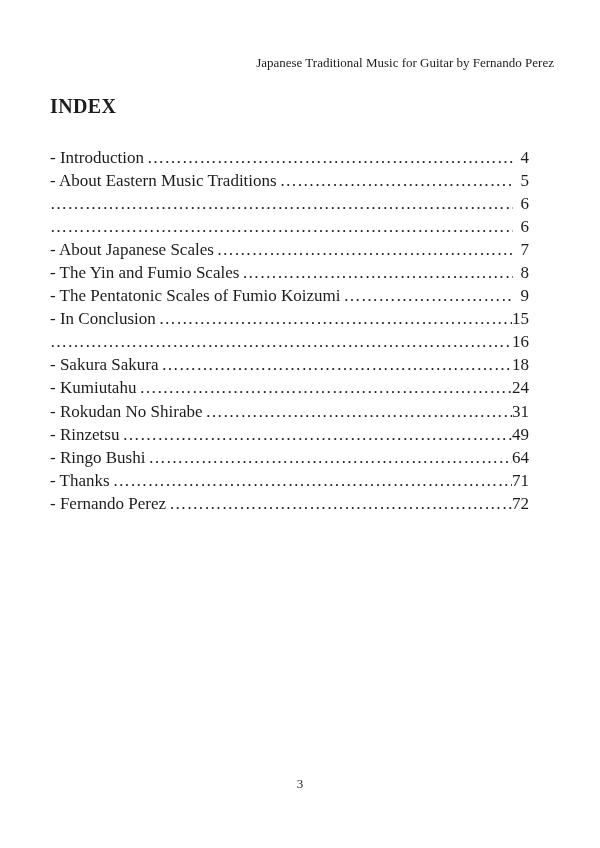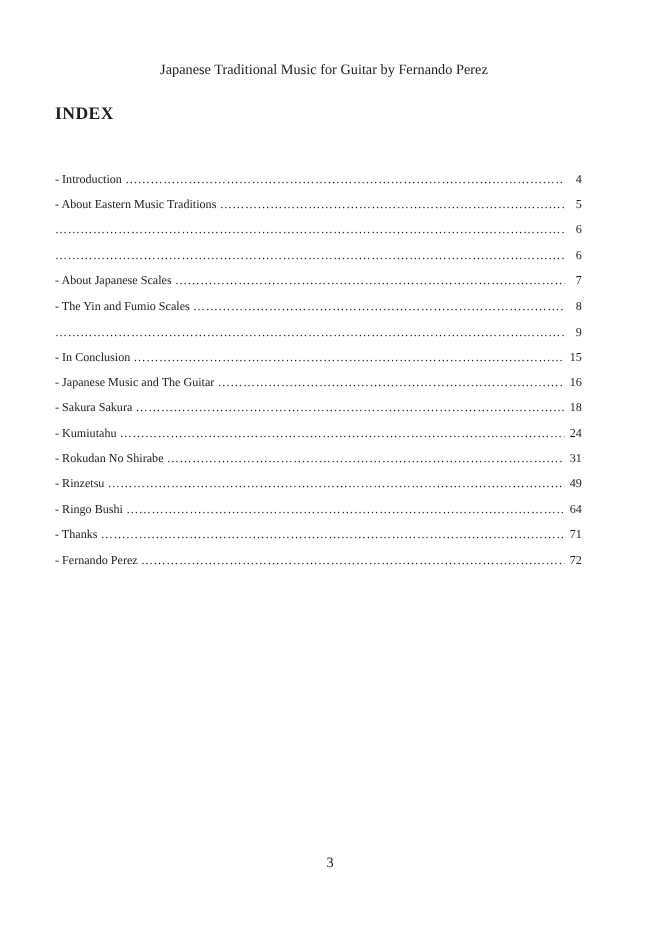--- a/index.html
+++ b/index.html
@@ -12,46 +12,46 @@
     height: 848px;
     position: relative;
     font-family: "Liberation Serif", "DejaVu Serif", serif;
     color: #1c1c1c;
     overflow: hidden;
   }
   .page-header {
     position: absolute;
     top: 55px;
     left: 50px;
-    right: 61px;
-    text-align: center;
+    right: 46px;
+    text-align: right;
     font-size: 13px;
     line-height: 15px;
     white-space: nowrap;
   }
   .index-title {
     position: absolute;
     top: 95px;
     left: 50px;
-    font-size: 16px;
+    font-size: 20px;
     font-weight: bold;
     letter-spacing: 0.4px;
     margin: 0;
   }
   .toc {
     position: absolute;
     top: 146px;
     left: 50px;
     right: 71px;
   }
   .toc-row {
     display: flex;
-    align-items: flex-end;
+    align-items: center;
     height: 23.1px;
-    font-size: 11px;
+    font-size: 17px;
     white-space: nowrap;
   }
   .toc-title {
     flex: 0 0 auto;
     padding-right: 3px;
   }
   .toc-dots {
     flex: 1 1 auto;
     overflow: hidden;
     white-space: nowrap;
@@ -102,30 +102,30 @@
     <span class="toc-title">- About Japanese Scales</span>
     <span class="toc-dots">………………………………………………………………………………………………………………………………………………………………………………………………</span>
     <span class="toc-page">7</span>
   </div>
   <div class="toc-row">
     <span class="toc-title">- The Yin and Fumio Scales</span>
     <span class="toc-dots">………………………………………………………………………………………………………………………………………………………………………………………………</span>
     <span class="toc-page">8</span>
   </div>
   <div class="toc-row">
+    <span class="toc-title">- The Pentatonic Scales of Fumio Koizumi</span>
     <span class="toc-dots">………………………………………………………………………………………………………………………………………………………………………………………………</span>
     <span class="toc-page">9</span>
   </div>
   <div class="toc-row">
     <span class="toc-title">- In Conclusion</span>
     <span class="toc-dots">………………………………………………………………………………………………………………………………………………………………………………………………</span>
     <span class="toc-page">15</span>
   </div>
   <div class="toc-row">
-    <span class="toc-title">- Japanese Music and The Guitar</span>
     <span class="toc-dots">………………………………………………………………………………………………………………………………………………………………………………………………</span>
     <span class="toc-page">16</span>
   </div>
   <div class="toc-row">
     <span class="toc-title">- Sakura Sakura</span>
     <span class="toc-dots">………………………………………………………………………………………………………………………………………………………………………………………………</span>
     <span class="toc-page">18</span>
   </div>
   <div class="toc-row">
     <span class="toc-title">- Kumiutahu</span>

